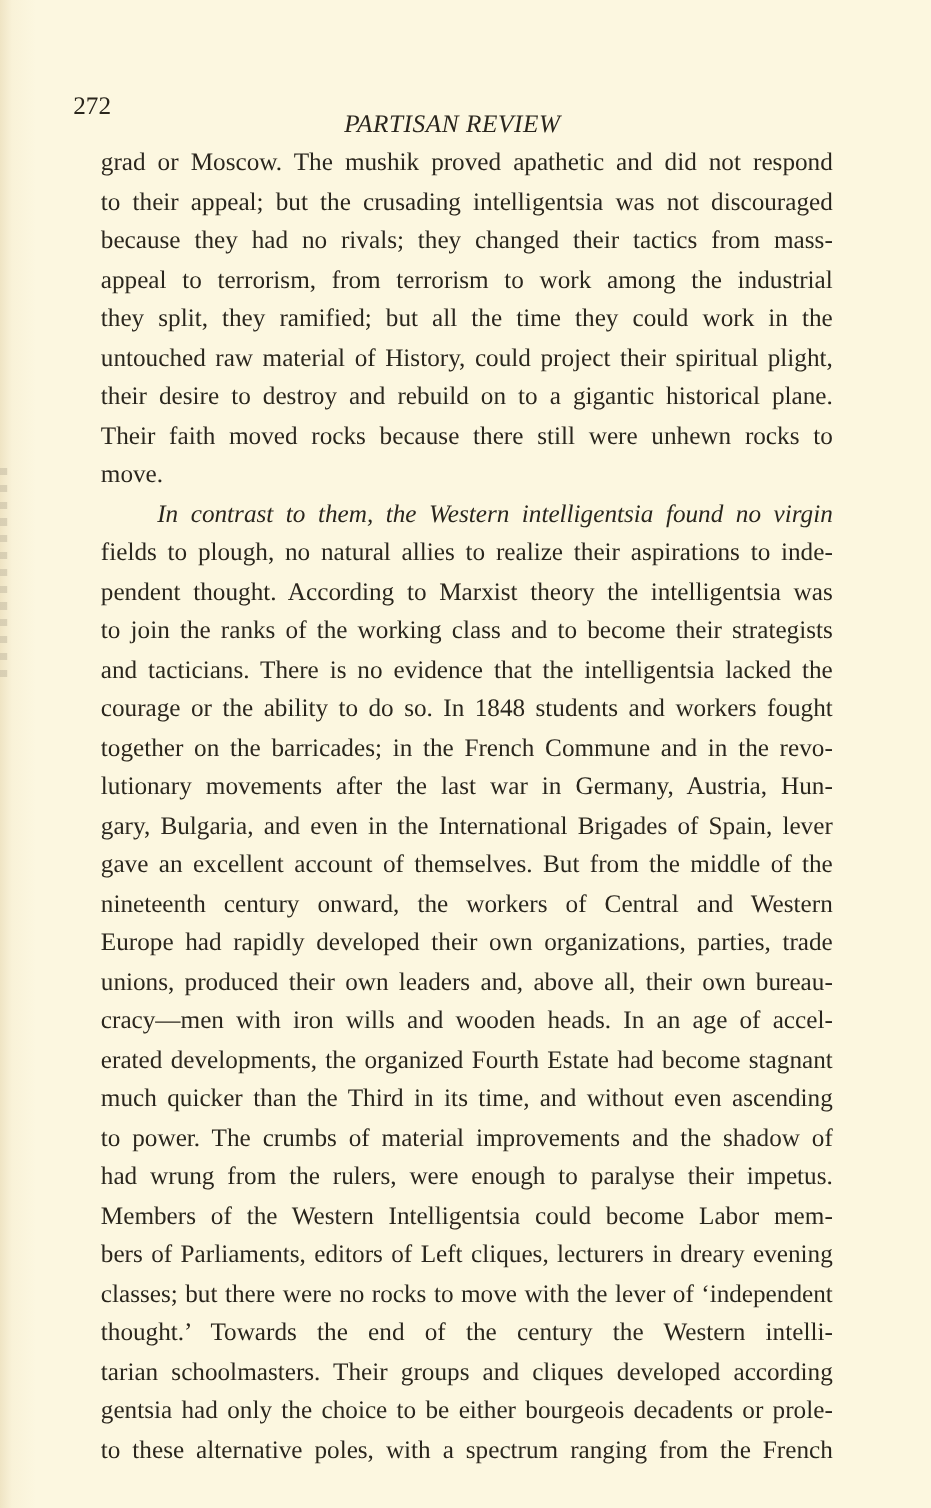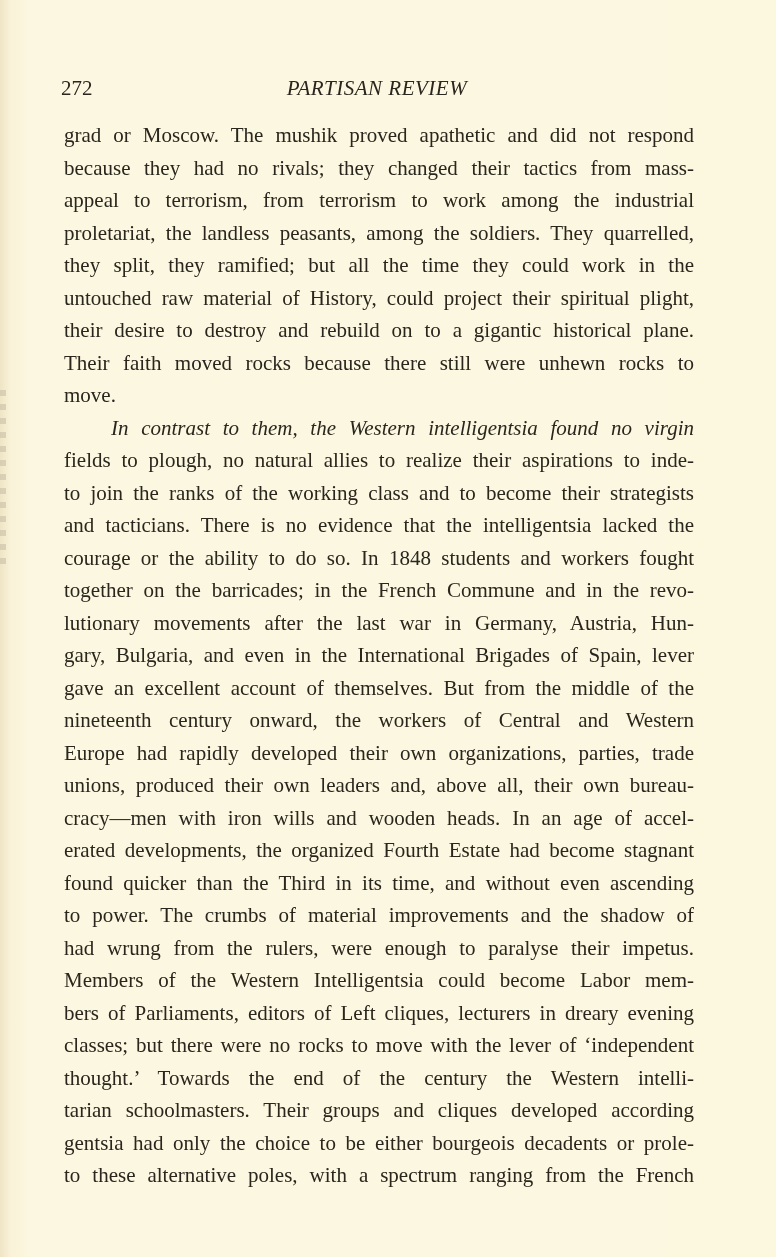--- a/index.html
+++ b/index.html
@@ -18,71 +18,73 @@
     position: absolute; left: 0; top: 390px; width: 6px; height: 180px;
     background: repeating-linear-gradient(to bottom, #c8bfa6 0px, #c8bfa6 6px, transparent 6px, transparent 14px);
     opacity: .6;
   }
   .header {
     position: absolute; left: 61px; top: 76px; width: 632px; height: 30px;
     font-size: 21px;
   }
   .page-number { position: absolute; left: 0; top: 0; letter-spacing: 0; }
   .running-head {
-    position: absolute; left: 0; right: 0; top: 0; text-align: center;
+    position: absolute; left: 0; right: 0; top: 15px; text-align: center;
     font-style: italic; letter-spacing: 0.5px;
   }
   .body-text {
     position: absolute; left: 64px; top: 119px; width: 630px;
     font-size: 21px; line-height: 32.5px;
   }
   .line {
     display: block; height: 32.5px; white-space: nowrap;
     text-align: justify; text-align-last: justify;
     overflow: hidden;
+    margin-left: 20px;
   }
   .line.last { text-align-last: left; }
   .line.indent { padding-left: 47px; font-style: italic; }
 </style>
 </head>
 <body>
 
 <div class="page">
   <div class="page-edge-left"></div>
 
   <div class="header">
     <span class="page-number">272</span>
     <span class="running-head">PARTISAN REVIEW</span>
   </div>
 
   <div class="body-text" id="body-text">
       <span class="line">grad or Moscow. The mushik proved apathetic and did not respond</span>
+      <span class="line">to their appeal; but the crusading intelligentsia was not discouraged</span>
       <span class="line">because they had no rivals; they changed their tactics from mass-</span>
       <span class="line">appeal to terrorism, from terrorism to work among the industrial</span>
-      <span class="line">proletariat, the landless peasants, among the soldiers. They quarrelled,</span>
       <span class="line">they split, they ramified; but all the time they could work in the</span>
       <span class="line">untouched raw material of History, could project their spiritual plight,</span>
       <span class="line">their desire to destroy and rebuild on to a gigantic historical plane.</span>
       <span class="line">Their faith moved rocks because there still were unhewn rocks to</span>
       <span class="line last">move.</span>
       <span class="line indent">In contrast to them, the Western intelligentsia found no virgin</span>
       <span class="line">fields to plough, no natural allies to realize their aspirations to inde-</span>
+      <span class="line">pendent thought. According to Marxist theory the intelligentsia was</span>
       <span class="line">to join the ranks of the working class and to become their strategists</span>
       <span class="line">and tacticians. There is no evidence that the intelligentsia lacked the</span>
       <span class="line">courage or the ability to do so. In 1848 students and workers fought</span>
       <span class="line">together on the barricades; in the French Commune and in the revo-</span>
       <span class="line">lutionary movements after the last war in Germany, Austria, Hun-</span>
       <span class="line">gary, Bulgaria, and even in the International Brigades of Spain, lever</span>
       <span class="line">gave an excellent account of themselves. But from the middle of the</span>
       <span class="line">nineteenth century onward, the workers of Central and Western</span>
       <span class="line">Europe had rapidly developed their own organizations, parties, trade</span>
       <span class="line">unions, produced their own leaders and, above all, their own bureau-</span>
       <span class="line">cracy—men with iron wills and wooden heads. In an age of accel-</span>
       <span class="line">erated developments, the organized Fourth Estate had become stagnant</span>
-      <span class="line">found quicker than the Third in its time, and without even ascending</span>
+      <span class="line">much quicker than the Third in its time, and without even ascending</span>
       <span class="line">to power. The crumbs of material improvements and the shadow of</span>
       <span class="line">had wrung from the rulers, were enough to paralyse their impetus.</span>
       <span class="line">Members of the Western Intelligentsia could become Labor mem-</span>
       <span class="line">bers of Parliaments, editors of Left cliques, lecturers in dreary evening</span>
       <span class="line">classes; but there were no rocks to move with the lever of ‘independent</span>
       <span class="line">thought.’ Towards the end of the century the Western intelli-</span>
       <span class="line">tarian schoolmasters. Their groups and cliques developed according</span>
       <span class="line">gentsia had only the choice to be either bourgeois decadents or prole-</span>
       <span class="line">to these alternative poles, with a spectrum ranging from the French</span>
     </div>

